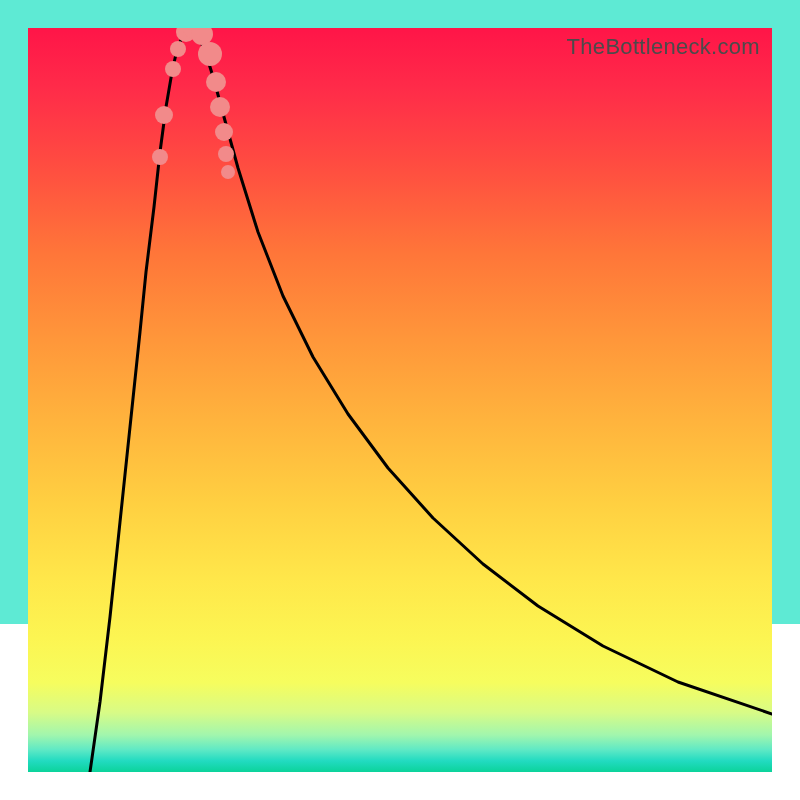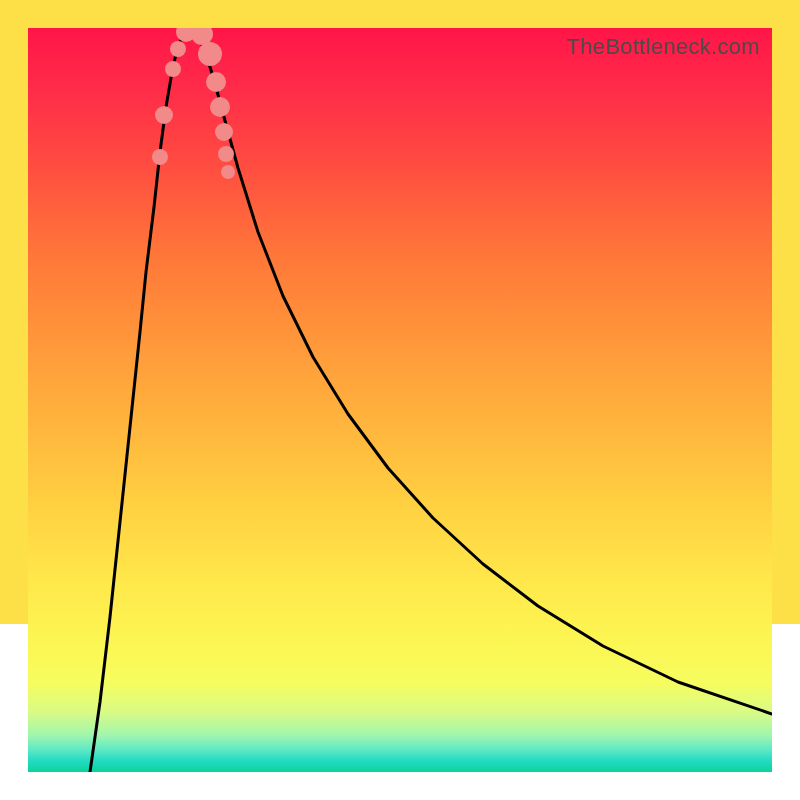--- a/index.html
+++ b/index.html
@@ -7,21 +7,21 @@
     padding: 0;
     width: 800px;
     height: 800px;
     overflow: hidden;
     font-family: Arial, Helvetica, sans-serif;
   }
   .frame {
     position: relative;
     width: 800px;
     height: 624px;
-    background: #fde047;
+    background: #5eead4;
   }
   .plot {
     position: absolute;
     left: 28px;
     top: 28px;
     width: 744px;
     height: 744px;
     overflow: hidden;
   }
   .bg-gradient {

